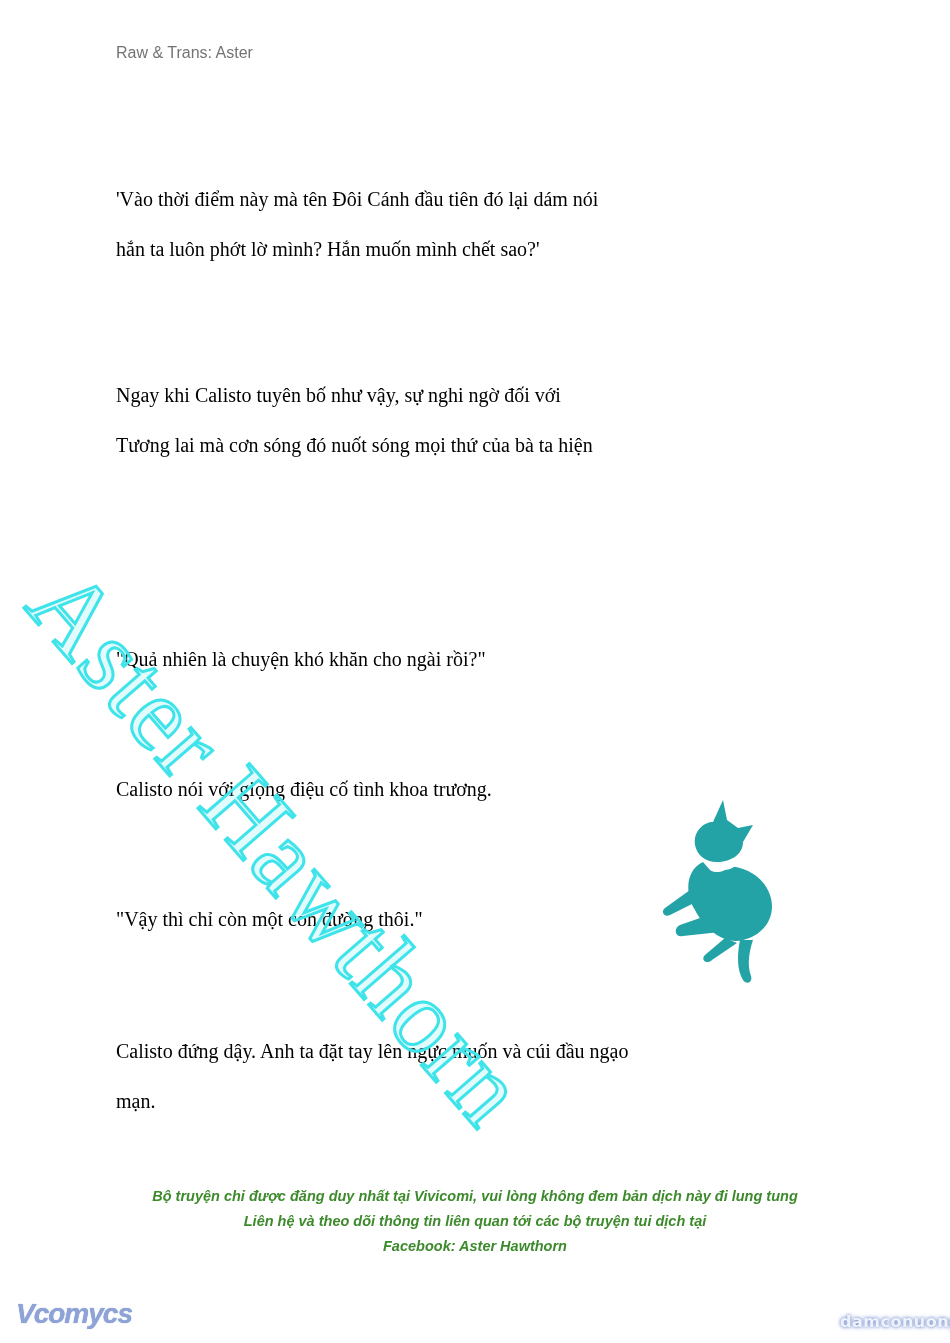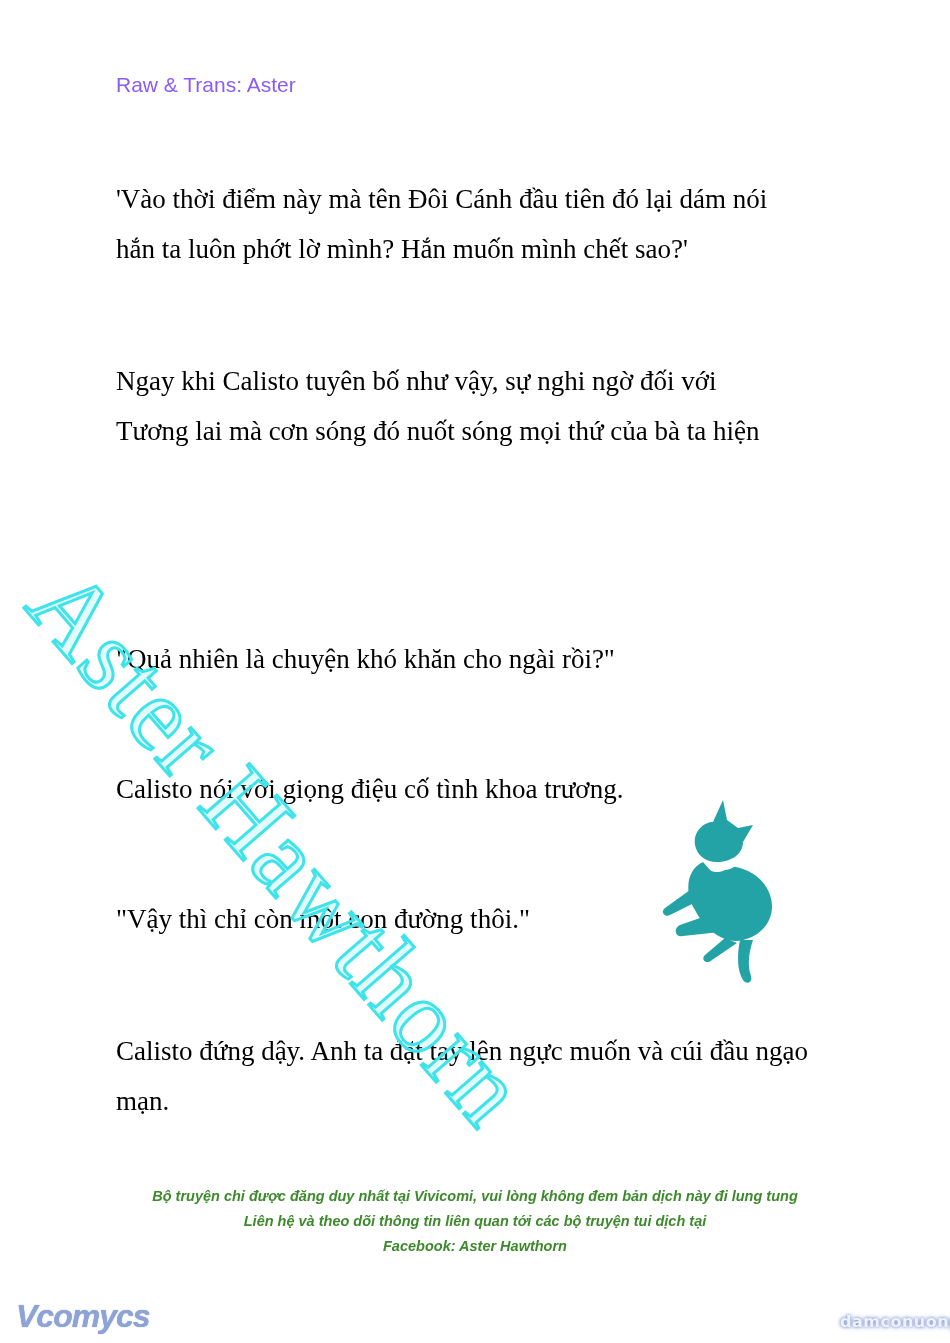--- a/index.html
+++ b/index.html
@@ -1,67 +1,67 @@
 <!DOCTYPE html>
 <html><head>
 <meta charset="utf-8">
 <style>
   html, body { margin: 0; padding: 0; }
   body {
     width: 950px; height: 1343px; background: #ffffff; position: relative; overflow: hidden;
     font-family: "Liberation Serif", serif; color: #000;
   }
   .header {
-    position: absolute; left: 116px; top: 73px;
-    font-family: "Liberation Sans", sans-serif; font-size: 21px; color: #8b5cf6;
+    position: absolute; left: 116px; top: 44px;
+    font-family: "Liberation Sans", sans-serif; font-size: 16px; color: #737373;
   }
   .para {
     position: absolute; left: 116px; width: 740px;
-    font-size: 27px; line-height: 50px; color: #000;
+    font-size: 20px; line-height: 50px; color: #000;
   }
   .watermark {
     position: absolute; left: 95px; top: 545px;
     transform: rotate(49deg); transform-origin: 0 0;
     font-family: "Liberation Serif", serif; font-size: 104px;
     color: transparent; -webkit-text-stroke: 3px #3fe3ea;
     white-space: nowrap; letter-spacing: 2px;
     pointer-events: none;
   }
   .watermark span { color: rgba(63,227,234,0.15); }
   .cat { position: absolute; left: 655px; top: 800px; width: 125px; height: 185px; }
   .footer {
     position: absolute; left: 0; width: 950px; text-align: center;
     font-family: "Liberation Sans", sans-serif; font-style: italic; font-weight: bold;
     font-size: 14.5px; color: #3d8a2c; line-height: 25px;
   }
   .logo-vcomycs {
     position: absolute; left: 16px; top: 1298px;
     font-family: "Liberation Sans", sans-serif; font-style: italic; font-weight: bold;
-    font-size: 32px; color: #8ea3d6; letter-spacing: -1px;
+    font-size: 28px; color: #8ea3d6; letter-spacing: -1px;
     text-shadow: 0 0 1px #6f86c4;
   }
   .logo-damconuong {
     position: absolute; left: 812px; top: 1312px;
     font-family: "DejaVu Sans", sans-serif; font-weight: bold; font-size: 16px;
     color: #eef2fb; text-shadow: 0 0 3px #7e93cf, 0 0 5px #8fa2d6;
     letter-spacing: 0.5px;
     margin-left: 28px;
   }
 </style>
 </head>
 <body>
 
 <div class="header">Raw &amp; Trans: Aster</div>
 
 <div class="para" style="top:174px">
   <div>'Vào thời điểm này mà tên Đôi Cánh đầu tiên đó lại dám nói</div>
   <div>hắn ta luôn phớt lờ mình? Hắn muốn mình chết sao?'</div>
 </div>
 
-<div class="para" style="top:356px">
+<div class="para" style="top:370px">
   <div>Ngay khi Calisto tuyên bố như vậy, sự nghi ngờ đối với</div>
   <div>Tương lai mà cơn sóng đó nuốt sóng mọi thứ của bà ta hiện</div>
 </div>
 
 <div class="para" style="top:634px">
   <div>"Quả nhiên là chuyện khó khăn cho ngài rồi?"</div>
 </div>
 
 <div class="para" style="top:764px">
   <div>Calisto nói với giọng điệu cố tình khoa trương.</div>

